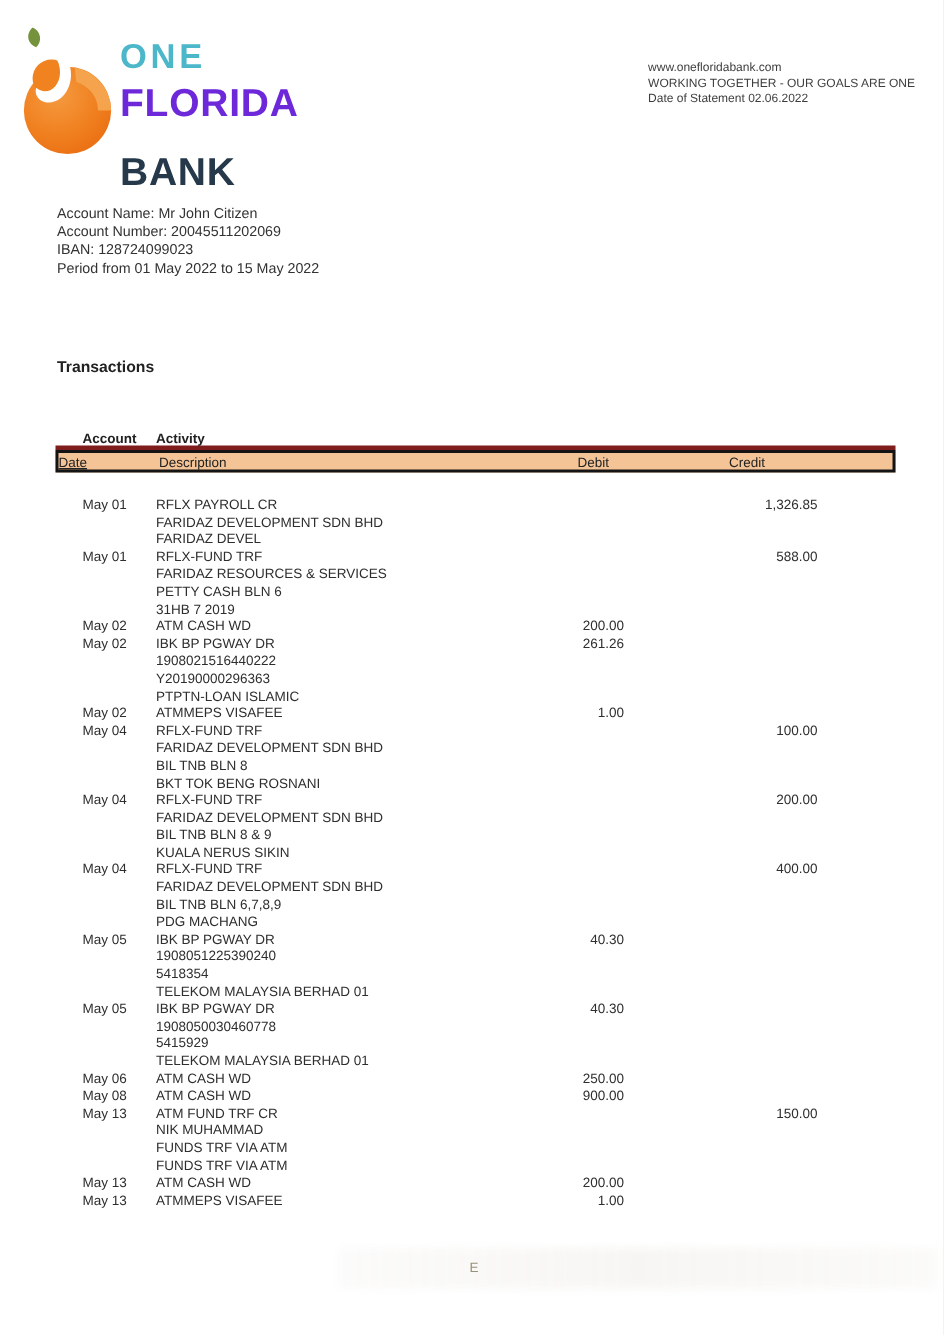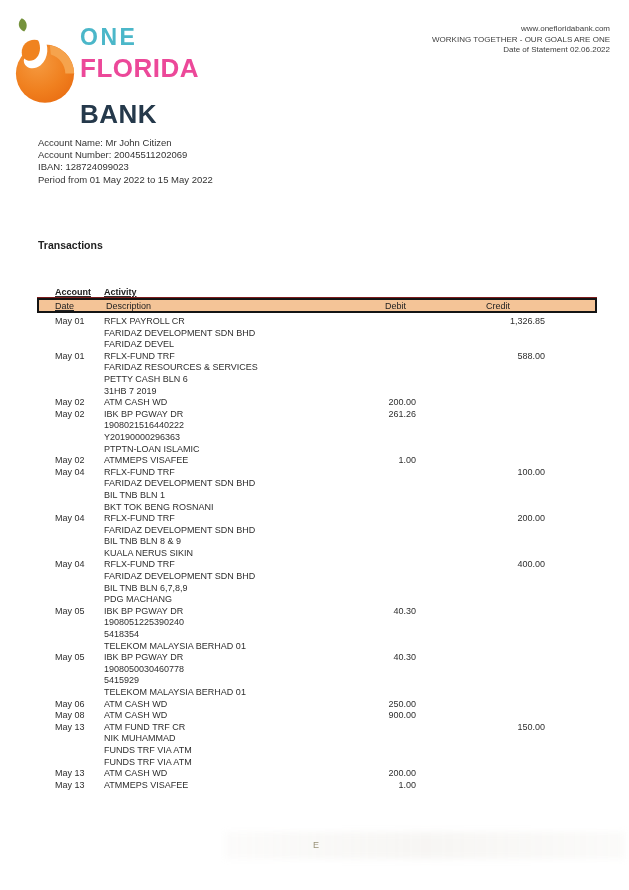--- a/index.html
+++ b/index.html
@@ -4,38 +4,38 @@
 <style>
   html,body{margin:0;padding:0;background:#e9e9e9;}
   .page{
     position:relative;width:629px;height:890px;background:#ffffff;overflow:hidden;
     font-family:"Liberation Sans",sans-serif;color:#2e2e2e;margin:0 auto;
   }
   
   .logo-mark{position:absolute;left:13px;top:16px;width:64px;height:90px;}
   .brand-text{position:absolute;left:80px;top:26px;line-height:1;}
   .brand-one{font-size:23px;font-weight:700;letter-spacing:2.5px;color:#4bb7c9;margin-bottom:6px;}
-  .brand-florida{font-size:26px;font-weight:700;letter-spacing:0.5px;color:#ec4899;margin-bottom:2px;}
+  .brand-florida{font-size:26px;font-weight:700;letter-spacing:0.5px;color:#6d28d9;margin-bottom:2px;}
   .brand-bank{font-size:26px;font-weight:700;letter-spacing:0.5px;color:#25394b;margin-top:20px;}
-  .header-right{position:absolute;right:19px;top:24px;text-align:right;font-size:8px;line-height:10.5px;color:#3d3d3d;}
+  .header-right{position:absolute;right:19px;top:40px;font-size:8px;line-height:10.5px;color:#3d3d3d;}
   
   .account-info{position:absolute;left:38px;top:137px;font-size:9.5px;line-height:12.2px;color:#333;}
   
   .section-title{position:absolute;left:38px;top:239px;font-size:10.5px;font-weight:700;color:#222;}
   
   .table{position:absolute;left:37px;top:284px;width:560px;font-size:9px;}
   .grid{display:grid;grid-template-columns:67px 193px 119px 129px 52px;}
-  .group-row{height:13px;border-bottom:1px solid #7f1d1d;align-items:end;text-decoration:underline;}
+  .group-row{height:13px;border-bottom:3px solid #7f1d1d;align-items:end;}
   .group-row .g-label{font-weight:700;color:#222;}
   .group-row .g-account{padding-left:18px;}
   .head-row{box-sizing:border-box;height:15px;background:#f4c497;border:2px solid #141414;align-items:center;color:#222;}
-  .head-row .h-date{padding-left:16px;text-decoration:underline;}
+  .head-row .h-date{text-decoration:underline;}
   .head-row .h-debit{text-align:right;padding-right:12px;}
   .head-row .h-credit{text-align:right;padding-right:37px;}
-  .rows{margin-top:3px;}
+  .rows{margin-top:16px;}
   .trow{display:grid;grid-template-columns:67px 193px 119px 129px 52px;align-items:start;}
   .cell{line-height:11.6px;}
   .c-date{padding-left:18px;}
   .dline{line-height:11.6px;white-space:nowrap;}
   .c-amt{text-align:right;}
   
   .scan-smudge{position:absolute;left:225px;top:832px;width:400px;height:27px;
     background:linear-gradient(90deg,rgba(205,200,188,0.07),rgba(205,198,185,0.16),rgba(210,205,192,0.09));
     filter:blur(3px);}
   .stray-mark{position:absolute;left:313px;top:840px;font-size:9px;color:#877f61;opacity:0.85;}
@@ -159,21 +159,21 @@
           </div>
           <div class="cell c-amt">1.00</div>
           <div class="cell c-amt"></div>
           <div class="cell"></div>
         </div>
         <div class="trow">
           <div class="cell c-date">May 04</div>
           <div class="cell c-desc">
             <div class="dline">RFLX-FUND TRF</div>
             <div class="dline">FARIDAZ DEVELOPMENT SDN BHD</div>
-            <div class="dline">BIL TNB BLN 1</div>
+            <div class="dline">BIL TNB BLN 8</div>
             <div class="dline">BKT TOK BENG ROSNANI</div>
           </div>
           <div class="cell c-amt"></div>
           <div class="cell c-amt">100.00</div>
           <div class="cell"></div>
         </div>
         <div class="trow">
           <div class="cell c-date">May 04</div>
           <div class="cell c-desc">
             <div class="dline">RFLX-FUND TRF</div>

